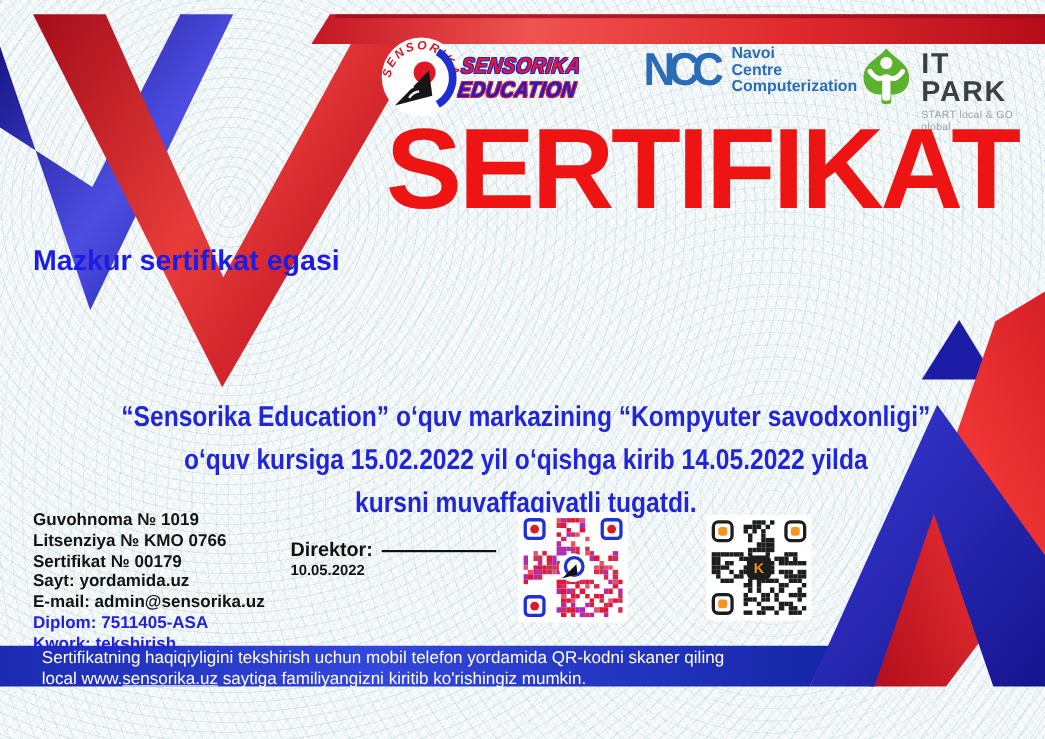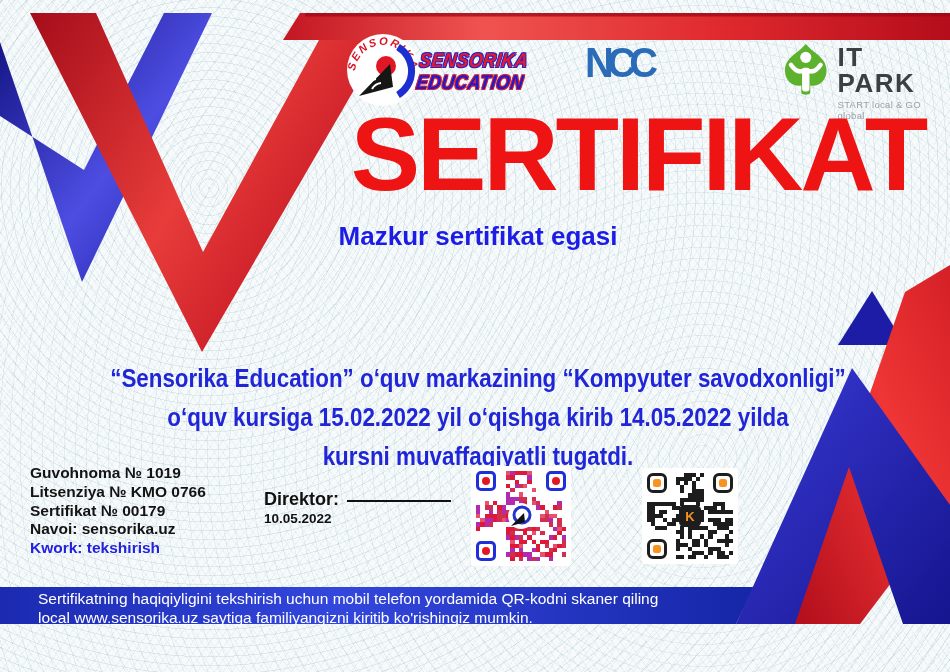--- a/index.html
+++ b/index.html
@@ -26,21 +26,21 @@
   .ncc-abbr{font-weight:bold;font-size:42px;line-height:46px;color:#2b6cb8;letter-spacing:-7px;transform:scaleX(.95);transform-origin:left top;}
   .ncc-lines{margin-left:10px;margin-top:2px;font-weight:bold;font-size:14.5px;line-height:15px;color:#2b6cb8;}
   .itpark{left:782px;top:42px;display:flex;align-items:flex-start;}
   .itpark-txt{margin-left:8px;margin-top:2px;}
   .itpark-name{font-size:26px;font-weight:bold;color:#3b4045;letter-spacing:1.5px;line-height:26px;}
   .itpark-tag{font-size:9.5px;color:#9ba0a5;letter-spacing:.3px;margin-top:3px;}
 
   
   .title{left:330px;top:102px;width:616px;text-align:center;font-weight:bold;
     font-size:104px;line-height:104px;letter-spacing:-3px;color:#ee1414;white-space:nowrap;}
-  .subtitle{left:30px;top:221px;width:896px;text-align:center;font-weight:bold;font-size:26px;color:#1c1ce4;}
+  .subtitle{left:30px;top:221px;width:896px;text-align:left;font-weight:bold;font-size:26px;color:#1c1ce4;}
   .names{left:30px;top:260px;width:896px;text-align:center;font-weight:bold;font-size:37px;line-height:41px;color:#f21212;white-space:nowrap;}
   .course{left:30px;top:359px;width:896px;text-align:center;font-weight:bold;font-size:26px;line-height:39px;color:#2026d8;}
   .course span{display:block;transform:scaleX(.86);white-space:nowrap;}
 
   
   .details{left:30px;top:464px;font-weight:bold;font-size:15.5px;line-height:18.8px;color:#131313;white-space:nowrap;}
   .details .blue{color:#2222e0;}
 
   
   .sign{left:264px;top:489px;font-weight:bold;font-size:18px;color:#111;white-space:nowrap;}
@@ -131,20 +131,25 @@
     <path d="M 23,51 a 9,9 0 0 1 7,-5" stroke="#fff" stroke-width="2" fill="none"></path>
     <path d="M 26,56 a 12,12 0 0 1 9,-6" stroke="#fff" stroke-width="2" fill="none"></path>
   </svg>
   <div class="abs sens-word">
     <div class="w1">SENSORIKA</div>
     <div class="w2">EDUCATION</div>
   </div>
 
   <div class="abs ncc">
     <div class="ncc-abbr">NCC</div>
+    <div class="ncc-lines">
+      <div>Navoi</div>
+      <div>Centre</div>
+      <div>Computerization</div>
+    </div>
   </div>
 
   <div class="abs itpark">
     <svg width="48" height="56" viewBox="0 0 64 74">
       <path d="M32,2 C20,16 4,20 4,38 C4,52 15,60 26,58 L26,68 C26,71 38,71 38,68 L38,58 C49,60 60,52 60,38 C60,20 44,16 32,2 Z" fill="#5cb22d"></path>
       <circle cx="32" cy="20" r="7.5" fill="#fff"></circle>
       <path d="M12,30 Q21,43 30,37" stroke="#fff" stroke-width="6" fill="none" stroke-linecap="round"></path>
       <path d="M52,30 Q43,43 34,37" stroke="#fff" stroke-width="6" fill="none" stroke-linecap="round"></path>
       <rect x="27" y="34" width="10" height="32" rx="4" fill="#fff"></rect>
     </svg>
@@ -159,21 +164,23 @@
   <div class="abs course">
     <span>“Sensorika Education” o‘quv markazining “Kompyuter savodxonligi”</span>
     <span>o‘quv kursiga 15.02.2022 yil o‘qishga kirib 14.05.2022 yilda</span>
     <span>kursni muvaffaqiyatli tugatdi.</span>
   </div>
 
   <div class="abs details">
     <div>Guvohnoma № 1019</div>
     <div>Litsenziya № KMO 0766</div>
     <div>Sertifikat № 00179</div>
-    <div>Navoi: sensorika.uz</div>
+    <div>Sayt: yordamida.uz</div>
+    <div>E-mail: admin@sensorika.uz</div>
+    <div class="blue">Diplom: 7511405-ASA</div>
     <div class="blue">Kwork: tekshirish</div>
   </div>
 
   <div class="abs sign">
     <span>Direktor:</span><span class="line"></span>
   </div>
   <div class="abs sign-date">10.05.2022</div>
 
   <div class="abs qr qr1">
     <div class="qr-inner">

